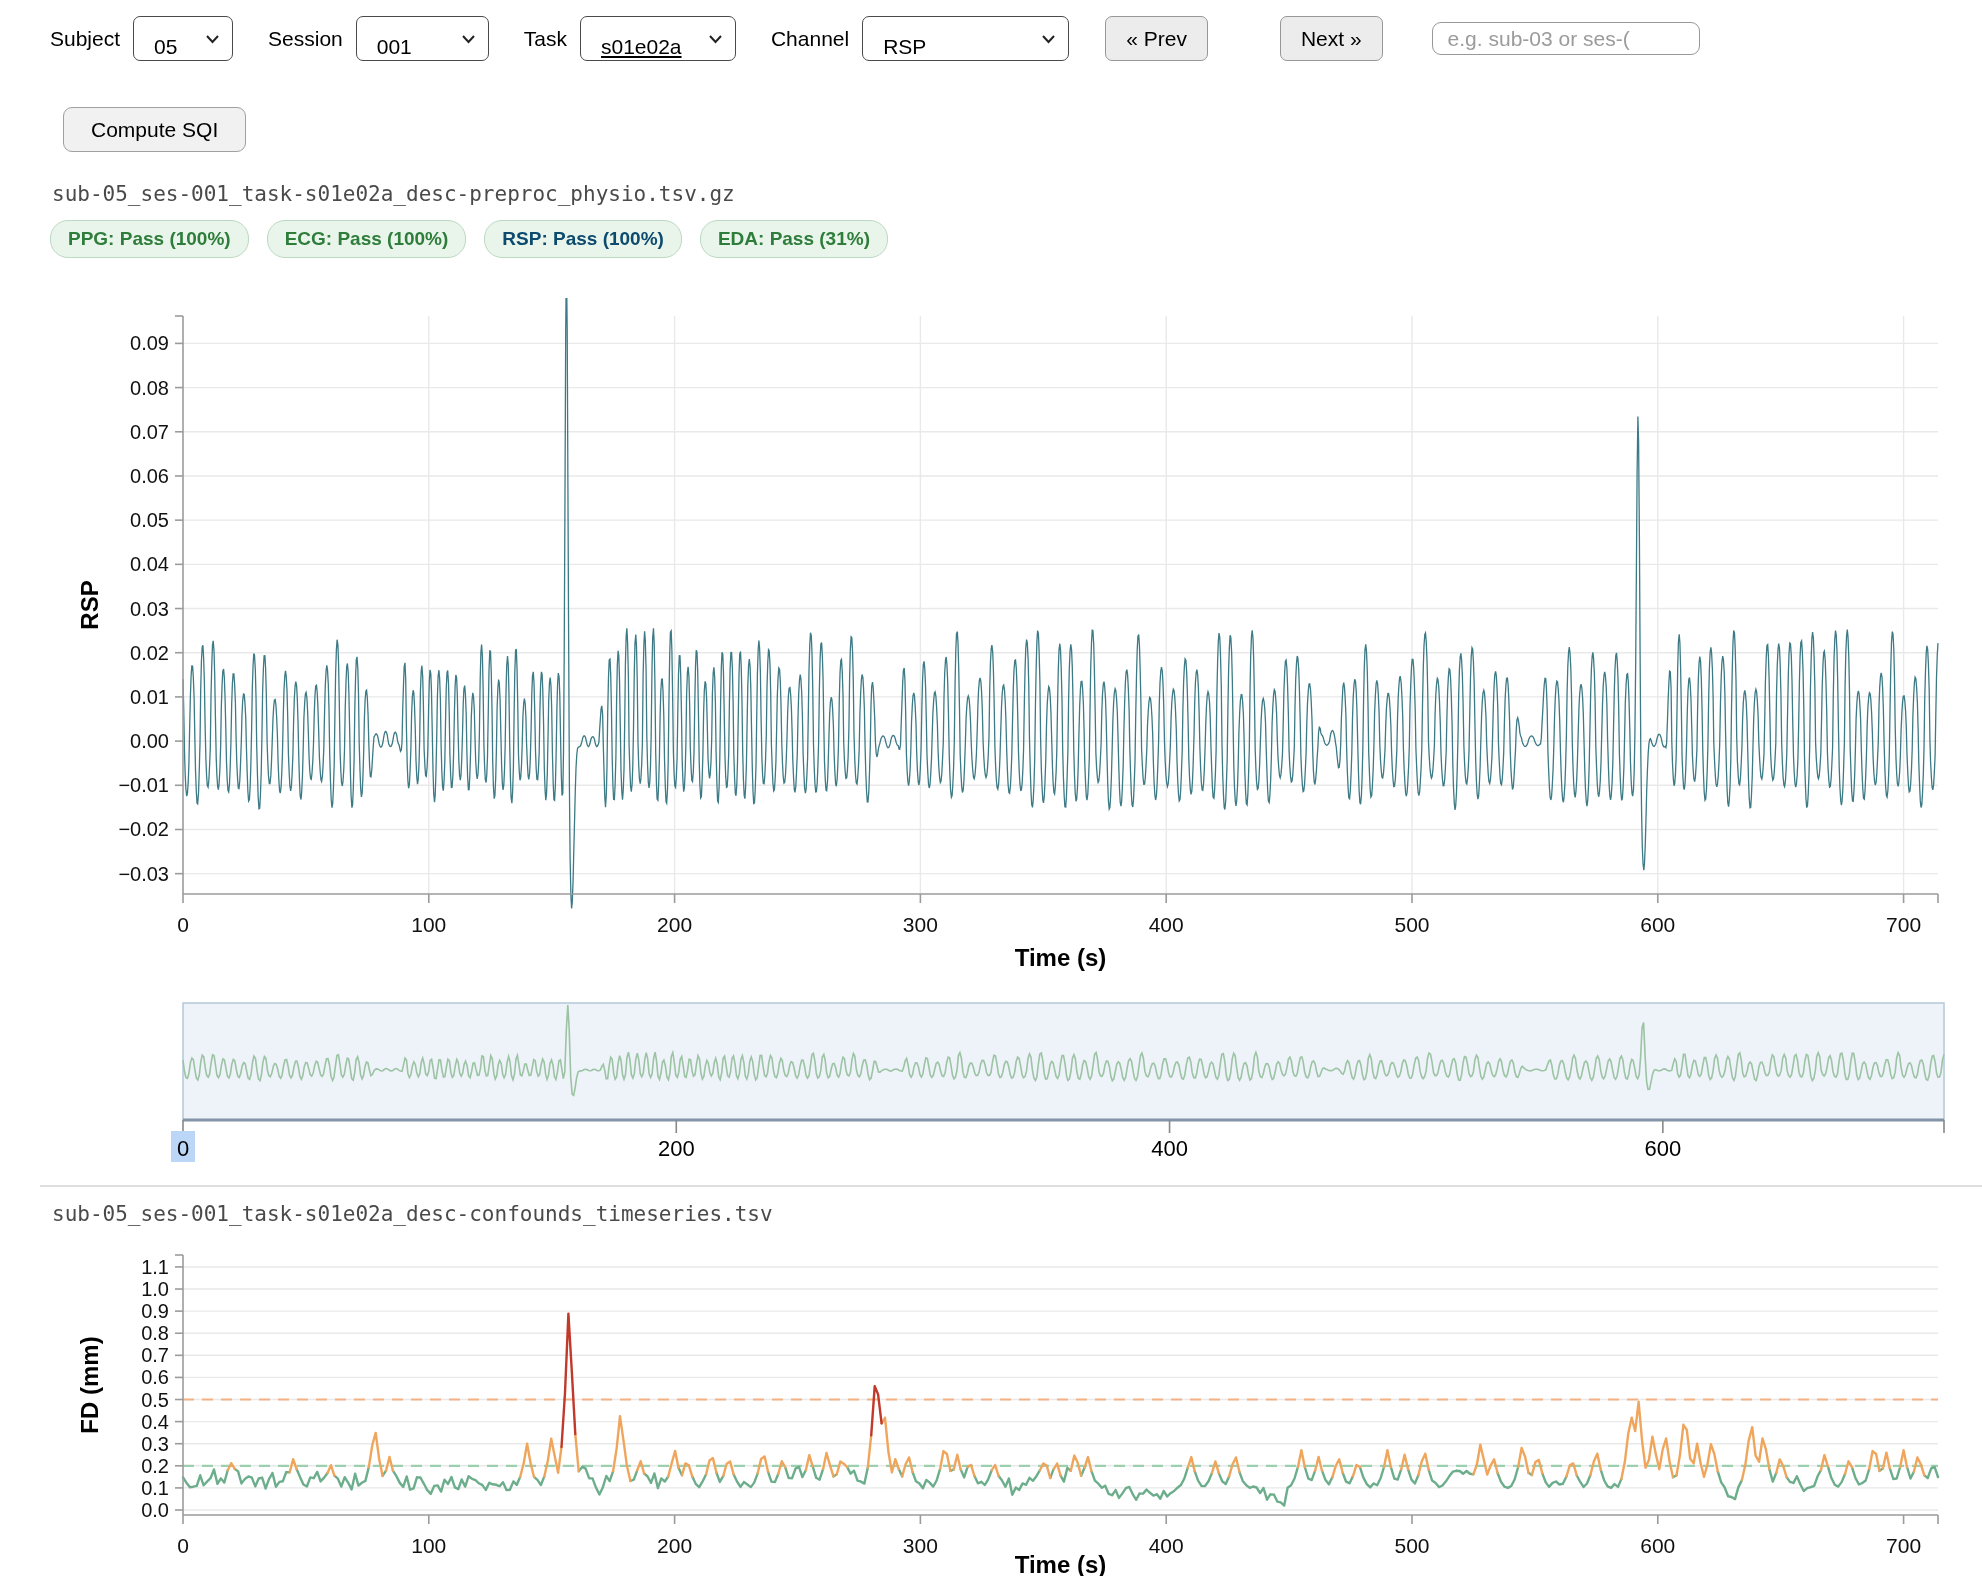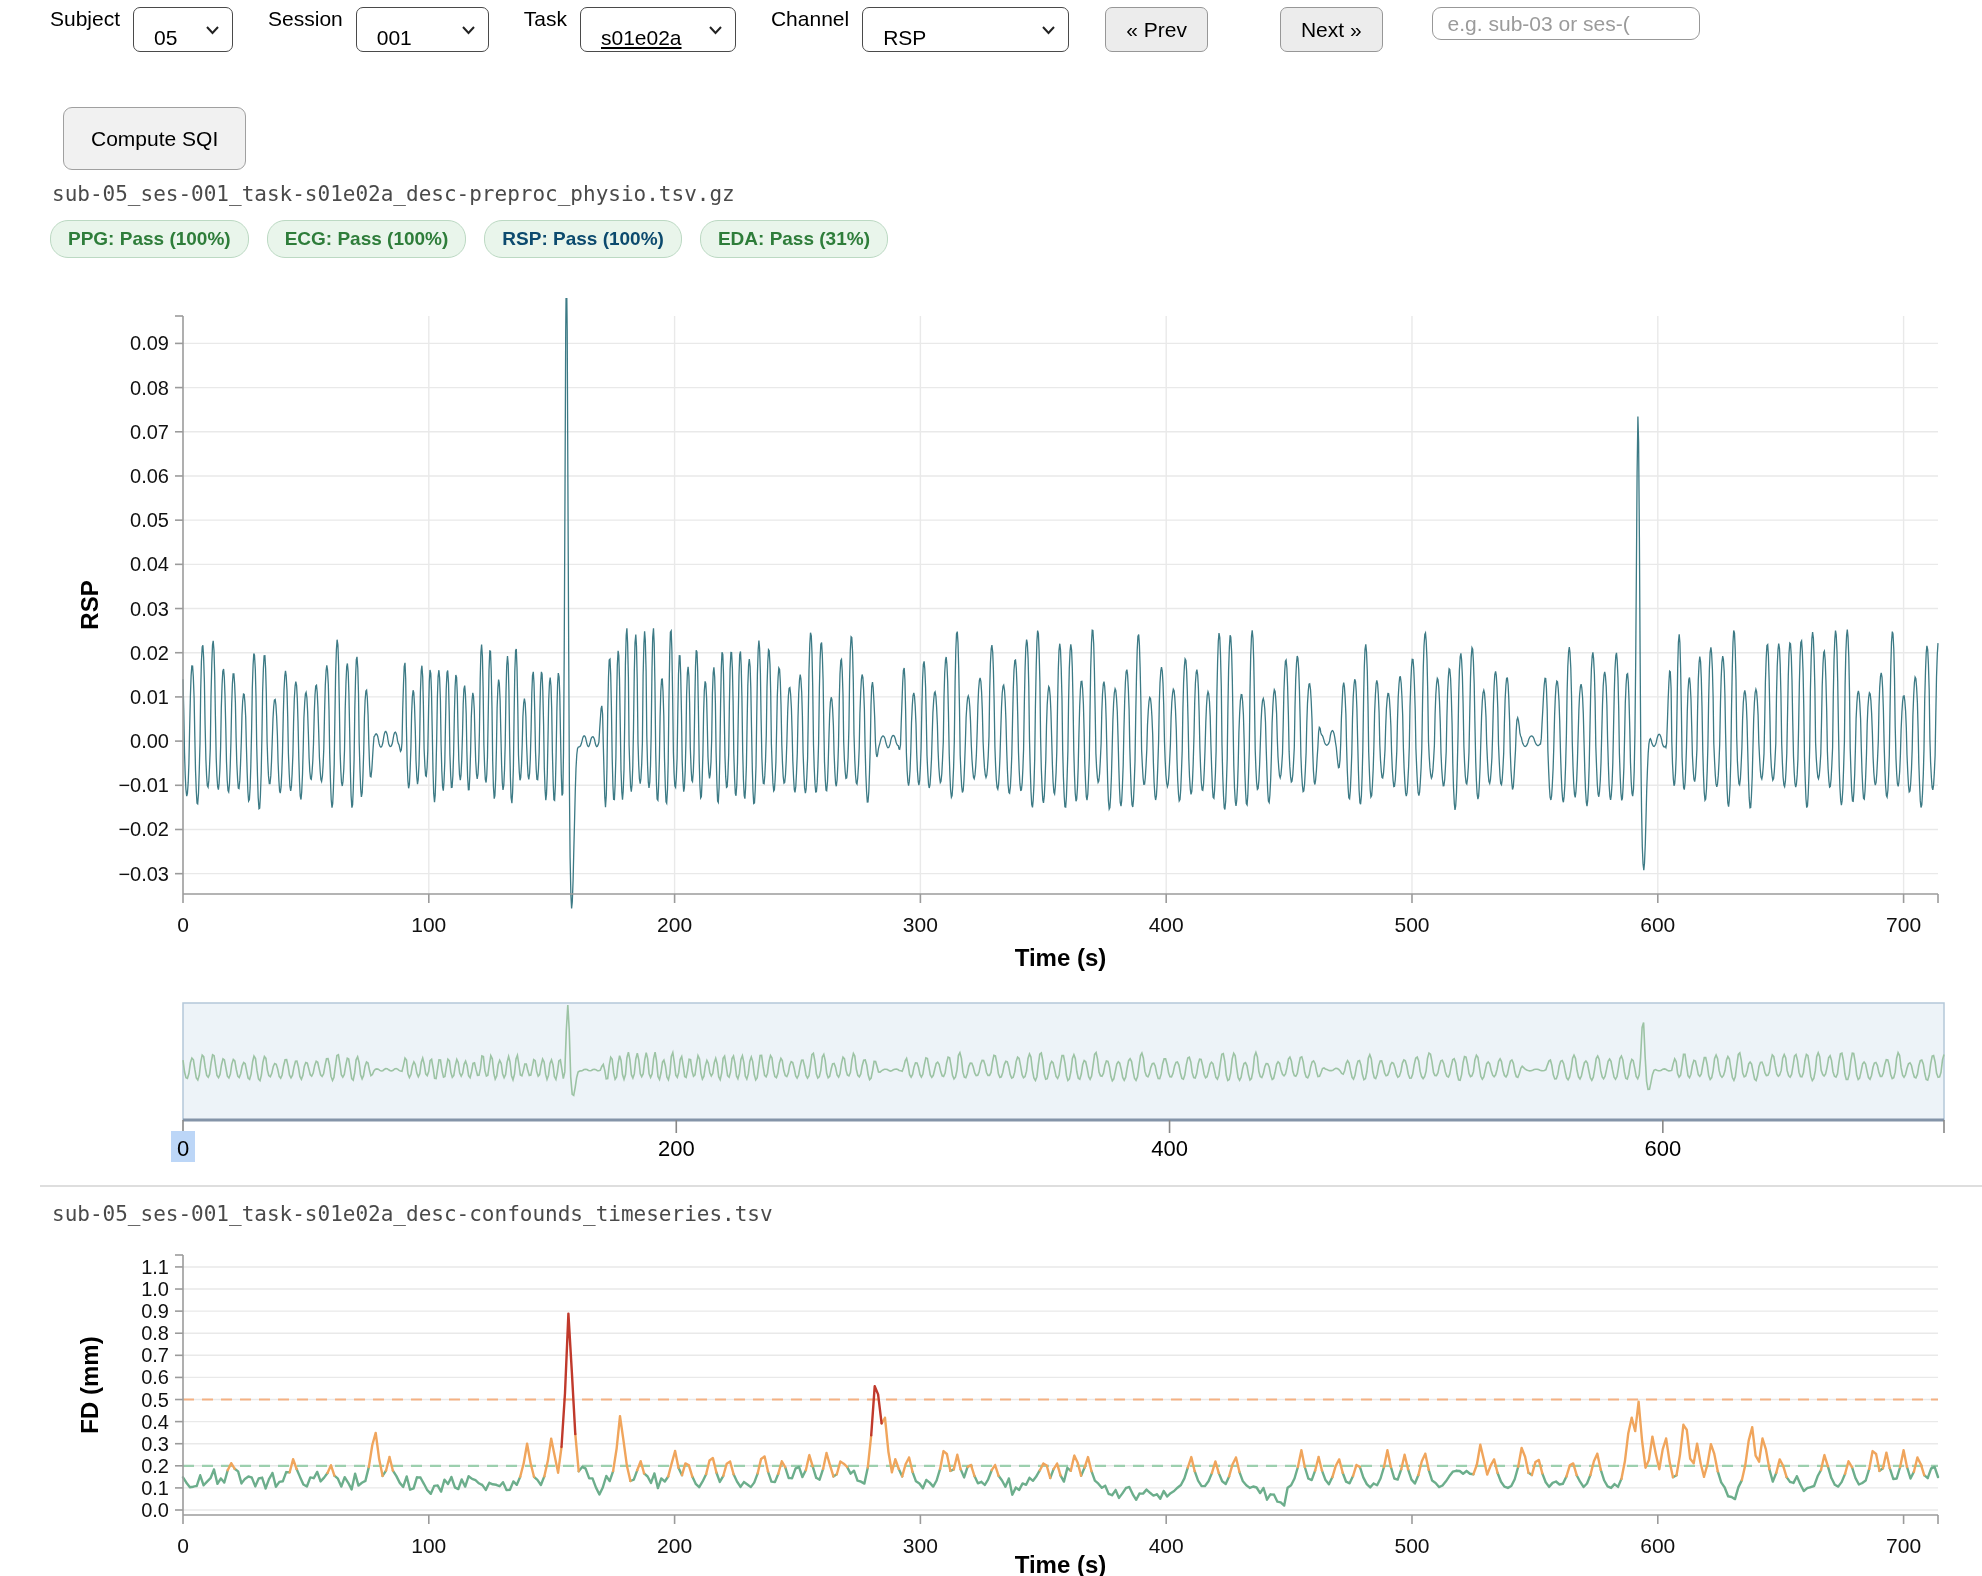--- a/index.html
+++ b/index.html
@@ -1,21 +1,21 @@
 <!DOCTYPE html>
 <html><head>
 <meta charset="utf-8">
 <style>
   * { box-sizing: border-box; }
   html,body { margin:0; padding:0; background:#fff; }
   body { width:1982px; height:1576px; font-family:"Liberation Sans", sans-serif; }
   .page { position:relative; width:1982px; height:1576px; overflow:hidden; background:#fff; }
 
   
-  .toolbar { position:absolute; top:7px; left:50px; display:flex; }
+  .toolbar { position:absolute; top:16px; left:50px; display:flex; align-items:center; }
   .tb-label { font-size:21px; color:#000; margin-right:13px; white-space:nowrap; }
   .sel-wrap { position:relative; display:inline-block; margin-right:35px; }
   select.sel {
     appearance:none; -webkit-appearance:none; -moz-appearance:none;
     height:45px; border:1.5px solid #4a4a4a; border-radius:7px; background:#fff;
     font-family:inherit; font-size:21px; color:#000; padding:16px 38px 0 20px;
   }
   .sel-subject { width:100px; }
   .sel-session { width:133px; }
   .sel-task    { width:156px;text-decoration:underline; }
@@ -25,21 +25,21 @@
     height:45px; background:#ececec; border:1.5px solid #979797; border-radius:7px;
     font-family:inherit; font-size:21px; color:#000; padding:0 20px; white-space:nowrap;
   }
   .btn-prev { margin-right:72px; }
   .btn-next { margin-right:49px; }
   .search {
     width:268px; height:33px; border:1.5px solid #989898; border-radius:9px;
     font-family:inherit; font-size:21px; color:#222; padding:0 15px; outline:none;
   }
   .search::placeholder { color:#9b9b9b; }
-  .btn-compute { position:absolute; top:107px; left:63px; height:63px; padding:0 27px;
+  .btn-compute { position:absolute; top:107px; left:63px; height:45px; padding:0 27px;
     background:#f1f1f1; border:1.5px solid #a0a0a0; border-radius:9px; font-size:21px; }
 
   
   .filename { position:absolute; left:52px; font-family:"DejaVu Sans Mono", monospace;
     font-size:21px; color:#4a4a4a; white-space:nowrap; }
   .fname-1 { top:182px; }
   .fname-2 { top:1202px; }
   .badges { position:absolute; top:220px; left:50px; display:flex; gap:18px;align-items:flex-end; }
   .badge { display:inline-block; padding:7px 17px; border-radius:18px;
     font-size:19px; font-weight:bold; white-space:nowrap; }

